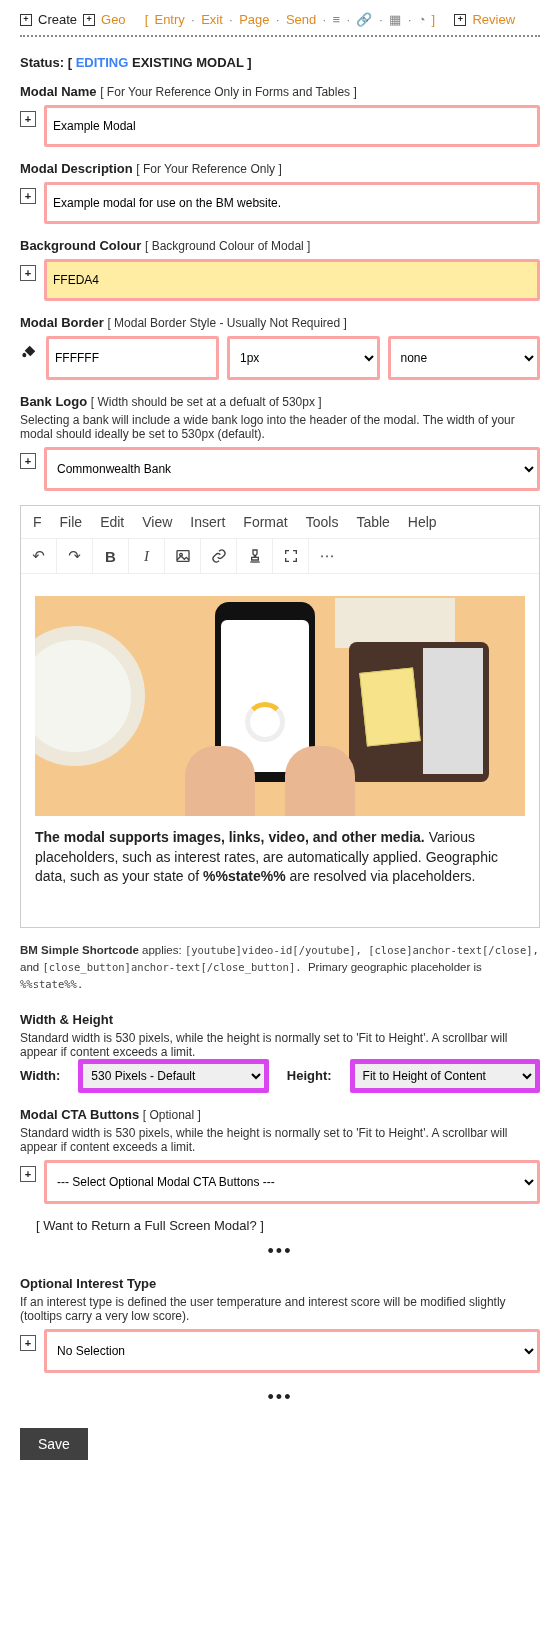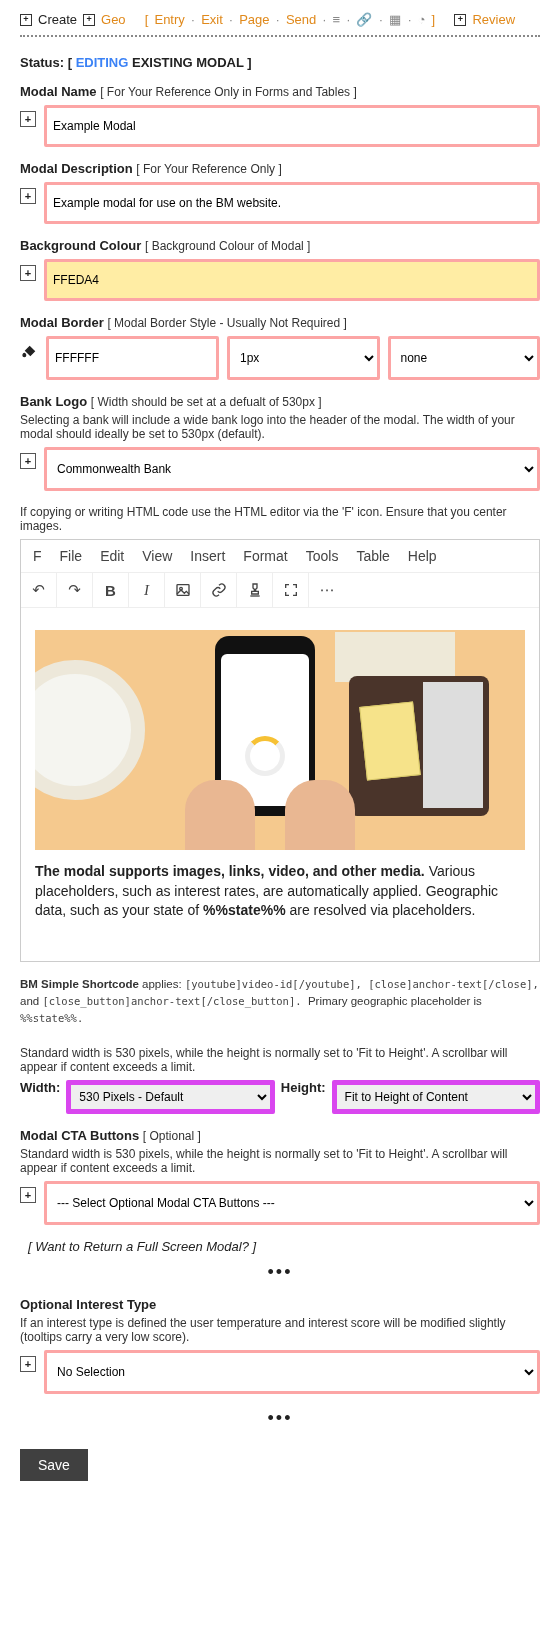--- a/index.html
+++ b/index.html
@@ -160,24 +160,24 @@
     width: 60px; height: 126px; background: #ddd;
   }
   .demo-img .map {
     position: absolute; left: 300px; top: 2px;
     width: 120px; height: 50px; background: #eee9d8;
   }
   .shortcode-note {
     font-size: 11.5px; color: #333; margin: 10px 0 18px 0; line-height: 1.5;
   }
   .shortcode-note code { font-family: Consolas, monospace; font-size: 10.5px; color: #444; }
-  .wh-row { display: flex; align-items: flex-start; gap: 6px; margin-top: 6px; }
+  .wh-row { display: flex; align-items: center; gap: 18px; }
   .wh-row .lbl { font-weight: bold; font-size: 13px; }
   .wh-row select { flex: 1; font-size: 12px; padding: 4px 4px; border: 5px solid #d946ef; border-radius: 2px; }
-  .toggle-line { font-size: 13px; margin: 14px 0 8px 8px; font-style: italic; }
+  .toggle-line { font-size: 13px; margin: 14px 0 8px 16px; }
   .dots { text-align: center; font-size: 18px; letter-spacing: 2px; margin: 4px 0 14px 0; }
   .save-btn {
     background: #404040; color: #fff;
     border: none; padding: 8px 18px;
     font-size: 14px; cursor: pointer;
     margin-top: 6px;
   }
   svg.icon { width: 16px; height: 16px; }
 </style>
 </head>
@@ -280,21 +280,20 @@
   <div class="input-row">
     <span class="plus-box">+</span>
     <select class="sel">
       <option>Commonwealth Bank</option>
     </select>
   </div>
 </div>
 
 
 <div class="field-block">
-  <div class="field-help">If copying or writing HTML code use the HTML editor via the 'F' icon. Ensure that you center images.</div>
   <div class="editor-wrap">
     <div class="editor-menubar">
       <span>F</span>
       <span>File</span>
       <span>Edit</span>
       <span>View</span>
       <span>Insert</span>
       <span>Format</span>
       <span>Tools</span>
       <span>Table</span>
@@ -352,20 +351,21 @@
   </div>
 </div>
 
 
 <div class="shortcode-note">
   <b>BM Simple Shortcode</b><span> applies: </span><code>[youtube]video-id[/youtube], [close]anchor-text[/close], </code><span>and </span><code>[close_button]anchor-text[/close_button]. </code><span>Primary geographic placeholder is </span><code>%%state%%.</code>
 </div>
 
 
 <div class="field-block">
+  <div class="field-title">Width &amp; Height</div>
   <div class="field-help">Standard width is 530 pixels, while the height is normally set to 'Fit to Height'. A scrollbar will appear if content exceeds a limit.</div>
   <div class="wh-row">
     <span class="lbl">Width:</span>
     <select><option>530 Pixels - Default</option></select>
     <span class="lbl">Height:</span>
     <select><option>Fit to Height of Content</option></select>
   </div>
 </div>
 
 

